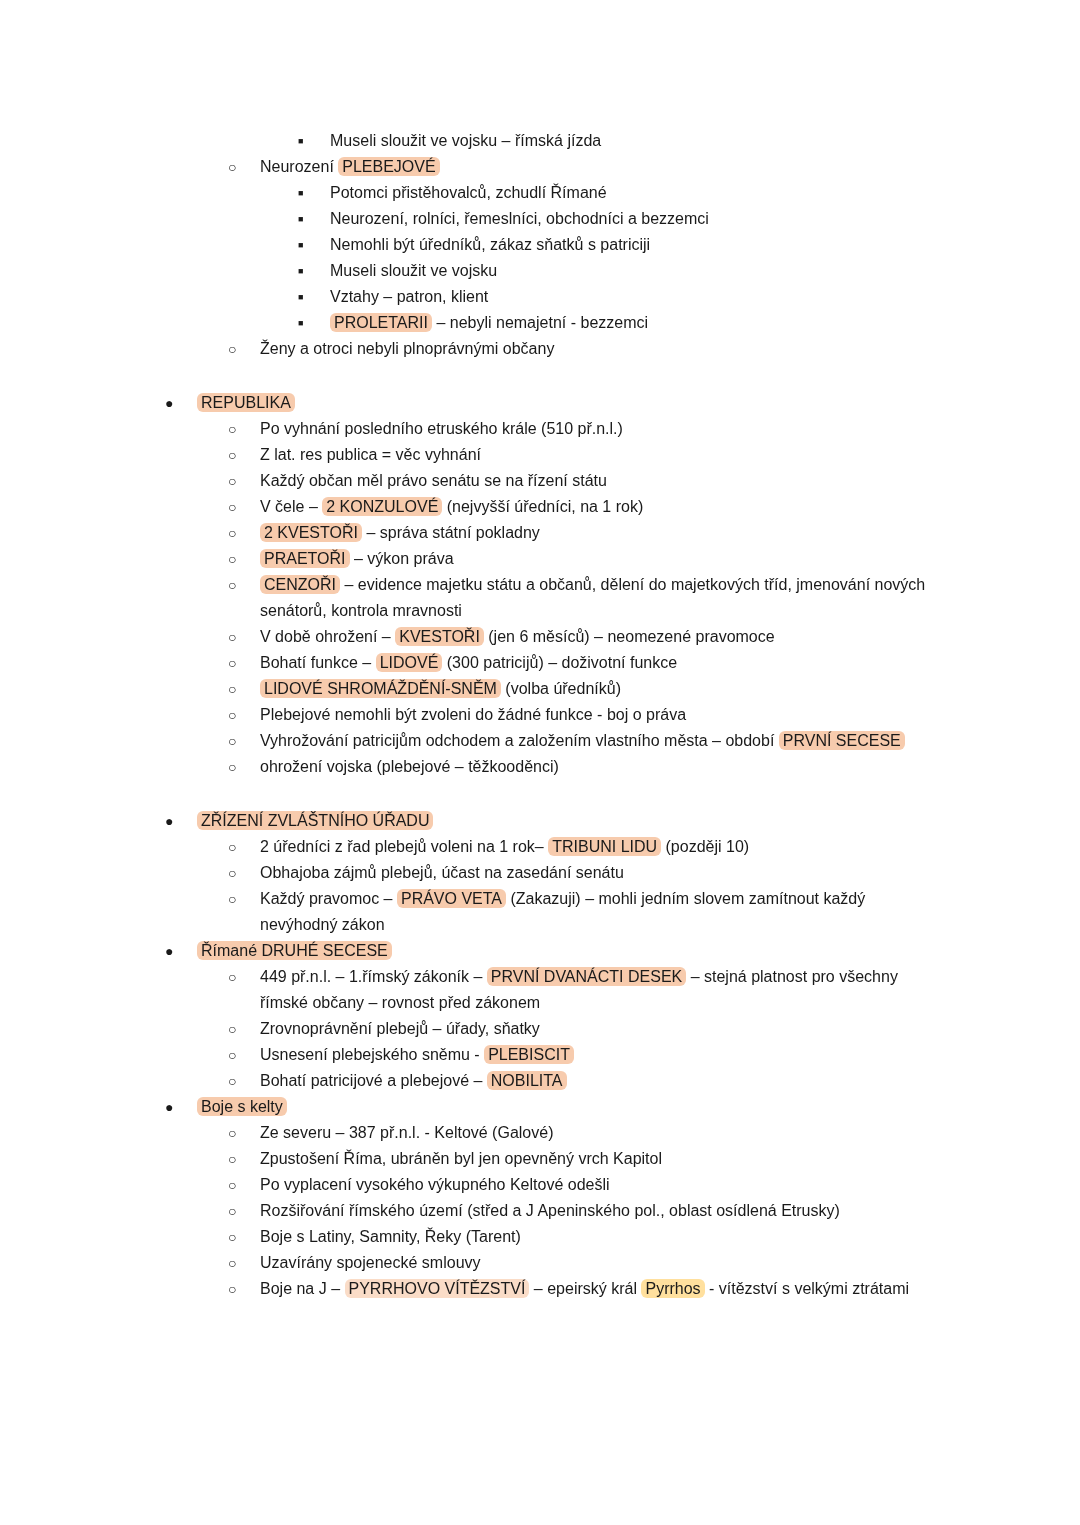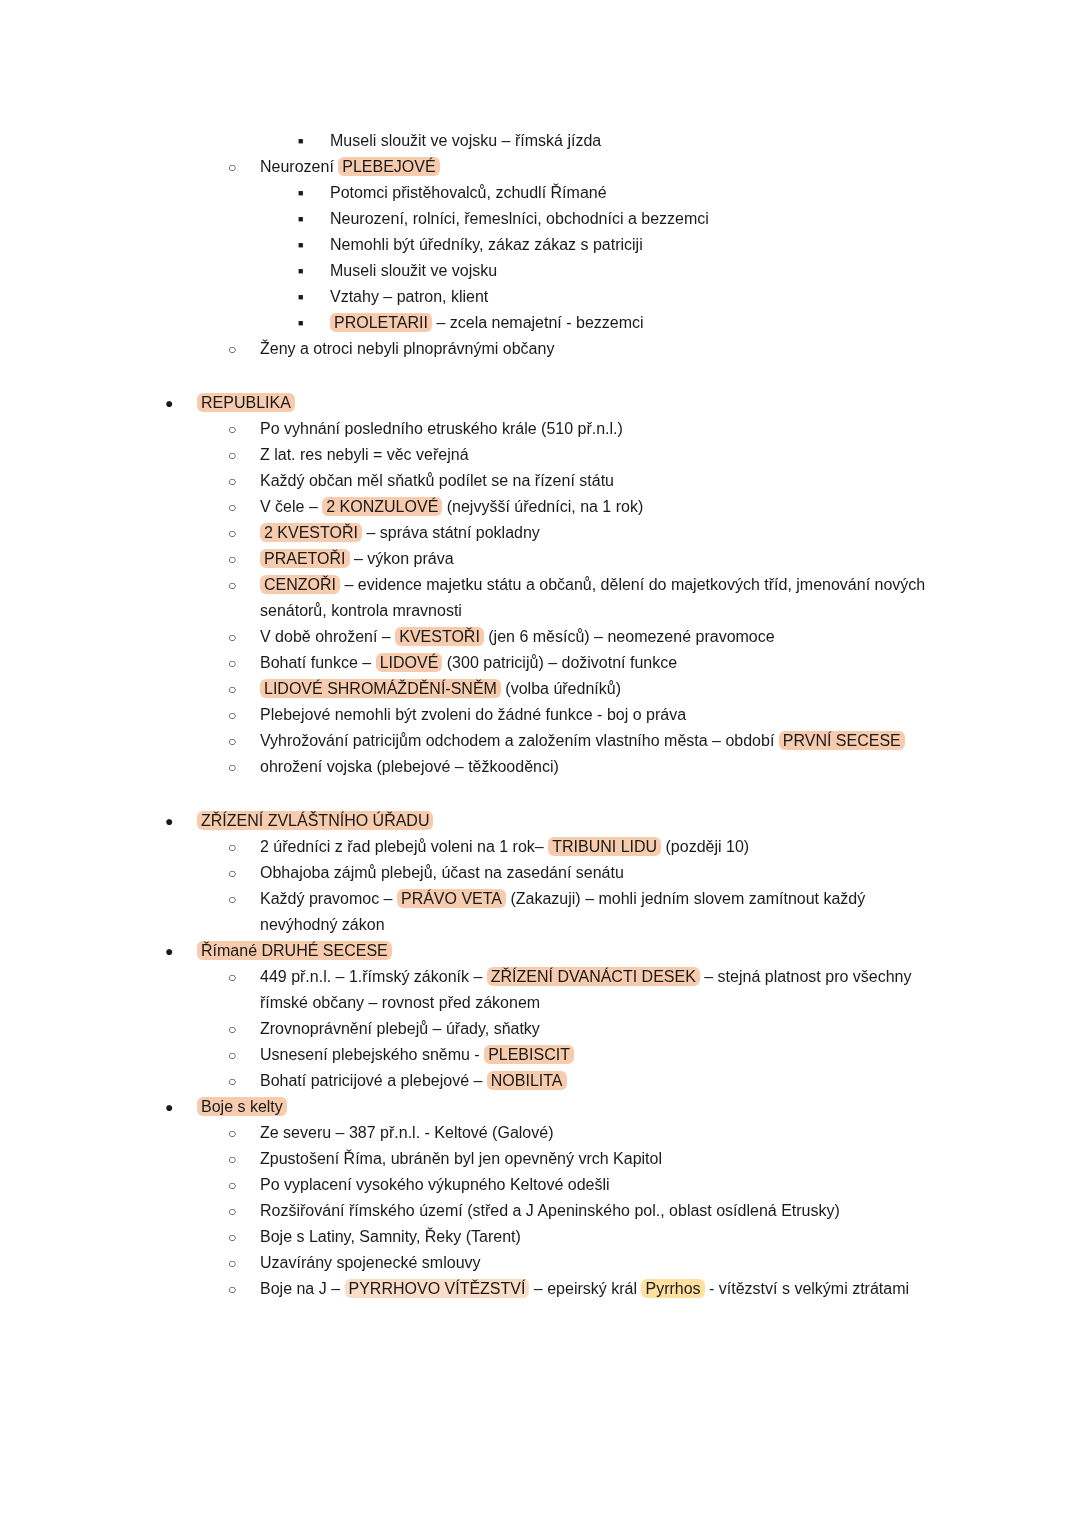--- a/index.html
+++ b/index.html
@@ -72,53 +72,53 @@
       <div class="item level3">
         <span class="bullet b3">■</span>
         <span class="text"><span>Potomci přistěhovalců, zchudlí Římané</span></span>
       </div>
       <div class="item level3">
         <span class="bullet b3">■</span>
         <span class="text"><span>Neurození, rolníci, řemeslníci, obchodníci a bezzemci</span></span>
       </div>
       <div class="item level3">
         <span class="bullet b3">■</span>
-        <span class="text"><span>Nemohli být úředníky, zákaz zákaz s patriciji</span></span>
+        <span class="text"><span>Nemohli být úředníků, zákaz sňatků s patriciji</span></span>
       </div>
       <div class="item level3">
         <span class="bullet b3">■</span>
         <span class="text"><span>Museli sloužit ve vojsku</span></span>
       </div>
       <div class="item level3">
         <span class="bullet b3">■</span>
         <span class="text"><span>Vztahy – patron, klient</span></span>
       </div>
       <div class="item level3">
         <span class="bullet b3">■</span>
-        <span class="text"><span class="hl hl-pink">PROLETARII</span><span> – zcela nemajetní - bezzemci</span></span>
+        <span class="text"><span class="hl hl-pink">PROLETARII</span><span> – nebyli nemajetní - bezzemci</span></span>
       </div>
       <div class="item level2">
         <span class="bullet b2">○</span>
         <span class="text"><span>Ženy a otroci nebyli plnoprávnými občany</span></span>
       </div>
       <div class="item level1 spacer">
         <span class="bullet b1">●</span>
         <span class="text"><span class="hl hl-pink">REPUBLIKA</span></span>
       </div>
       <div class="item level2">
         <span class="bullet b2">○</span>
         <span class="text"><span>Po vyhnání posledního etruského krále (510 př.n.l.)</span></span>
       </div>
       <div class="item level2">
         <span class="bullet b2">○</span>
-        <span class="text"><span>Z lat. res nebyli = věc veřejná</span></span>
-      </div>
-      <div class="item level2">
-        <span class="bullet b2">○</span>
-        <span class="text"><span>Každý občan měl sňatků podílet se na řízení státu</span></span>
+        <span class="text"><span>Z lat. res publica = věc vyhnání</span></span>
+      </div>
+      <div class="item level2">
+        <span class="bullet b2">○</span>
+        <span class="text"><span>Každý občan měl právo senátu se na řízení státu</span></span>
       </div>
       <div class="item level2">
         <span class="bullet b2">○</span>
         <span class="text"><span>V čele – </span><span class="hl hl-pink">2 KONZULOVÉ</span><span> (nejvyšší úředníci, na 1 rok)</span></span>
       </div>
       <div class="item level2">
         <span class="bullet b2">○</span>
         <span class="text"><span class="hl hl-pink">2 KVESTOŘI</span><span> – správa státní pokladny</span></span>
       </div>
       <div class="item level2">
@@ -168,21 +168,21 @@
       <div class="item level2">
         <span class="bullet b2">○</span>
         <span class="text"><span>Každý pravomoc – </span><span class="hl hl-pink">PRÁVO VETA</span><span> (Zakazuji) – mohli jedním slovem zamítnout každý nevýhodný zákon</span></span>
       </div>
       <div class="item level1">
         <span class="bullet b1">●</span>
         <span class="text"><span class="hl hl-pink">Římané DRUHÉ SECESE</span></span>
       </div>
       <div class="item level2">
         <span class="bullet b2">○</span>
-        <span class="text"><span>449 př.n.l. – 1.římský zákoník – </span><span class="hl hl-pink">ZŘÍZENÍ DVANÁCTI DESEK</span><span> – stejná platnost pro všechny římské občany – rovnost před zákonem</span></span>
+        <span class="text"><span>449 př.n.l. – 1.římský zákoník – </span><span class="hl hl-pink">PRVNÍ DVANÁCTI DESEK</span><span> – stejná platnost pro všechny římské občany – rovnost před zákonem</span></span>
       </div>
       <div class="item level2">
         <span class="bullet b2">○</span>
         <span class="text"><span>Zrovnoprávnění plebejů – úřady, sňatky</span></span>
       </div>
       <div class="item level2">
         <span class="bullet b2">○</span>
         <span class="text"><span>Usnesení plebejského sněmu - </span><span class="hl hl-pink">PLEBISCIT</span></span>
       </div>
       <div class="item level2">

